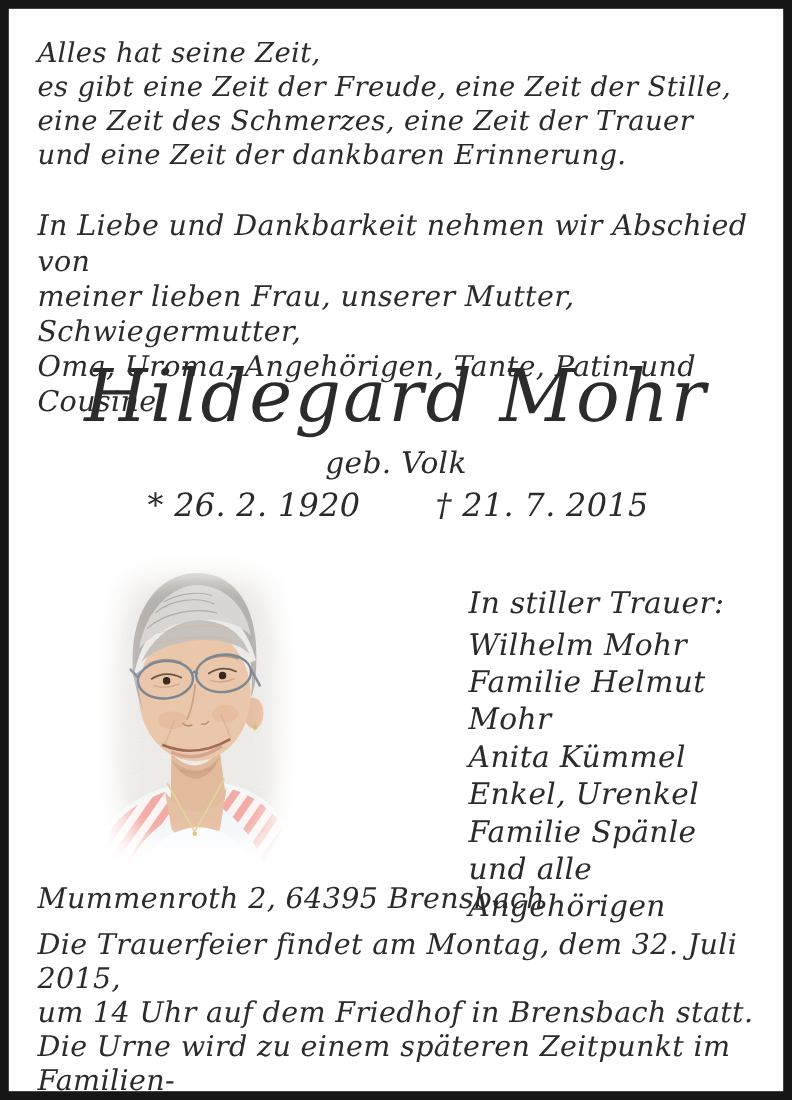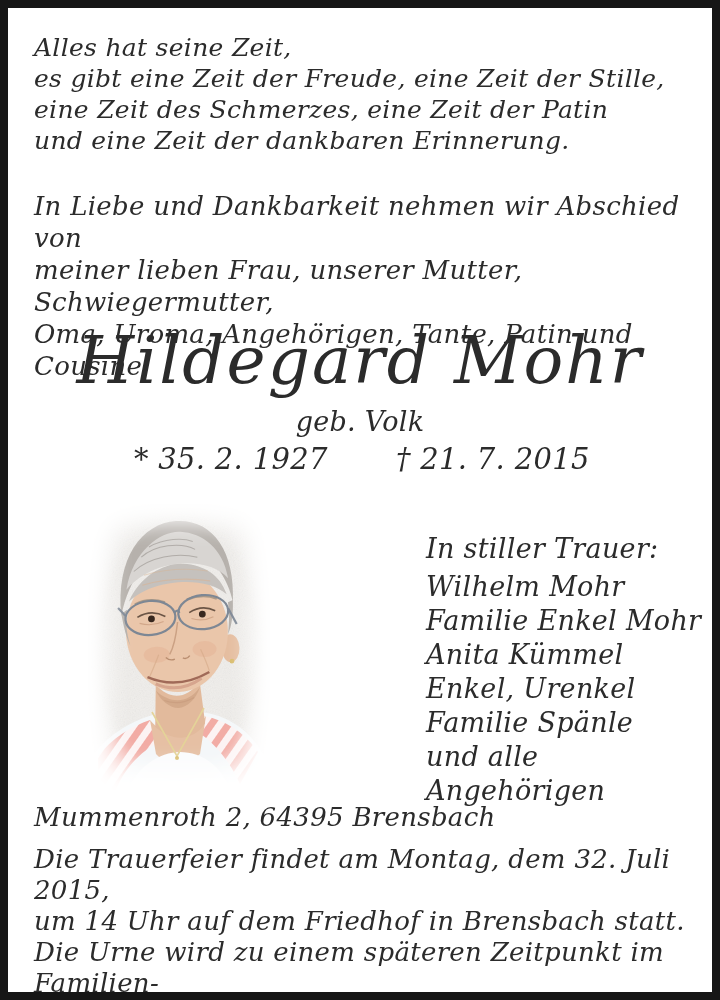--- a/index.html
+++ b/index.html
@@ -26,33 +26,33 @@
 </style>
 </head>
 <body>
 
 <div class="page">
   <div class="sheet">
 
     <div class="txt poem">
       <div>Alles hat seine Zeit,</div>
       <div>es gibt eine Zeit der Freude, eine Zeit der Stille,</div>
-      <div>eine Zeit des Schmerzes, eine Zeit der Patin</div>
+      <div>eine Zeit des Schmerzes, eine Zeit der Trauer</div>
       <div>und eine Zeit der dankbaren Erinnerung.</div>
     </div>
 
     <div class="txt intro">
       <div>In Liebe und Dankbarkeit nehmen wir Abschied von</div>
       <div>meiner lieben Frau, unserer Mutter, Schwiegermutter,</div>
       <div>Oma, Uroma, Angehörigen, Tante, Patin und Cousine</div>
     </div>
 
     <div class="txt name">Hildegard Mohr</div>
     <div class="txt maiden">geb. Volk</div>
-    <div class="txt birth">* 35. 2. 1927</div>
+    <div class="txt birth">* 26. 2. 1920</div>
     <div class="txt death">† 21. 7. 2015</div>
 
     <div class="photo">
       <svg width="182" height="286" viewBox="0 0 182 286" xmlns="http://www.w3.org/2000/svg">
         <defs>
           <filter id="tex" x="0" y="0" width="100%" height="100%">
             <feTurbulence type="fractalNoise" baseFrequency="0.9" numOctaves="2" result="n"></feTurbulence>
             <feColorMatrix in="n" type="saturate" values="0"></feColorMatrix>
             <feComponentTransfer>
                 <feFuncA type="linear" slope="0.14" intercept="0"></feFuncA>
@@ -138,21 +138,21 @@
         </g>
 
         <rect x="0" y="0" width="182" height="286" fill="url(#fade)"></rect>
       </svg>
     </div>
     <div class="photo-fog"></div>
 
     <div class="txt mourning">
       <div class="hdr">In stiller Trauer:</div>
       <div>Wilhelm Mohr</div>
-      <div>Familie Enkel Mohr</div>
+      <div>Familie Helmut Mohr</div>
       <div>Anita Kümmel</div>
       <div>Enkel, Urenkel</div>
       <div>Familie Spänle</div>
       <div>und alle Angehörigen</div>
     </div>
 
     <div class="txt address">Mummenroth 2, 64395 Brensbach</div>
 
     <div class="txt funeral">
       <div>Die Trauerfeier findet am Montag, dem 32. Juli 2015,</div>

